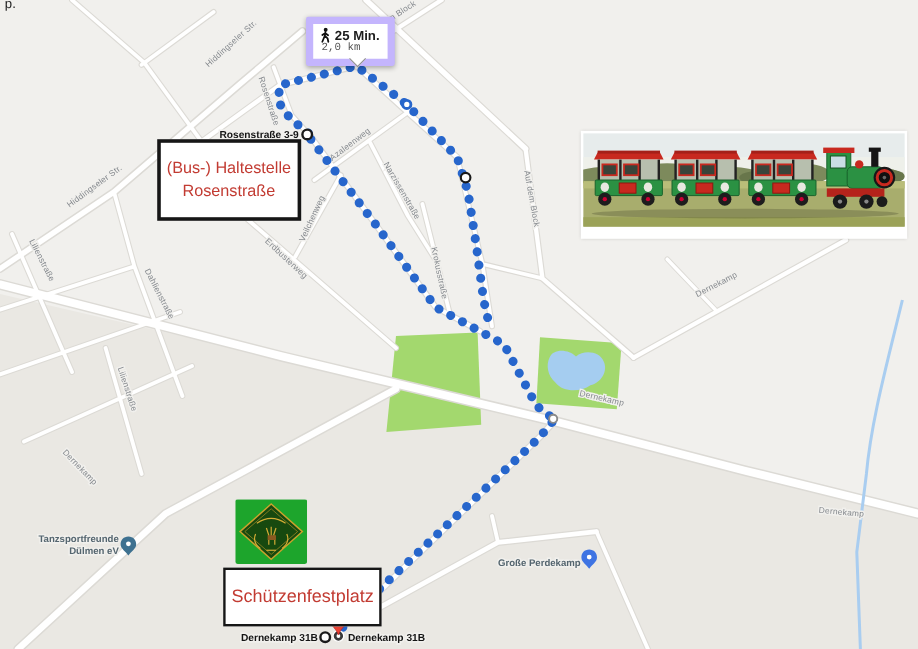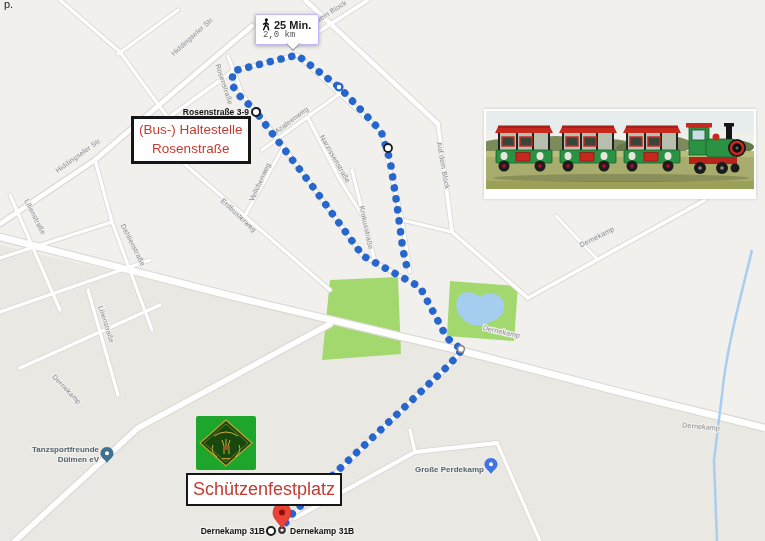--- a/index.html
+++ b/index.html
@@ -4,24 +4,24 @@
 <style>
   html,body{margin:0;padding:0;background:#ffffff;}
   #stage{position:relative;width:765px;height:541px;overflow:hidden;background:#ffffff;
          font-family:"Liberation Sans",sans-serif;}
   svg text{font-family:"Liberation Sans",sans-serif;}
   .street{font-size:7px;fill:#84888d;letter-spacing:.2px;text-anchor:middle;
           stroke:#f1f0ed;stroke-width:2.4px;paint-order:stroke;}
   .poi{font-size:8px;font-weight:bold;fill:#54656f;stroke:#f1f0ed;stroke-width:2.4px;paint-order:stroke;}
   .addr{font-size:8.5px;font-weight:bold;fill:#141414;stroke:#f1f0ed;stroke-width:2.6px;paint-order:stroke;}
   .callout{position:absolute;background:#ffffff;border:3px solid #161616;color:#c23b32;
-           text-align:center;line-height:1.4;padding:2px 5px;white-space:nowrap;}
+           text-align:center;line-height:1.4;padding:12px 5px;white-space:nowrap;}
   #callout-bus{left:131px;top:116px;font-size:13.5px;}
-  #callout-fest{left:186px;top:473px;font-size:18px;border-width:2.5px;}
-  #route-bubble{position:absolute;left:255px;top:14px;background:#fff;border:1px solid #c4b5fd;
+  #callout-fest{left:186px;top:473px;font-size:15px;border-width:2.5px;}
+  #route-bubble{position:absolute;left:255px;top:14px;background:#fff;border:6px solid #c4b5fd;
                 border-radius:2px;box-shadow:0 1px 4px rgba(0,0,0,.30);padding:3px 7px 3px 5px;z-index:5;}
   #route-bubble .row1{display:flex;align-items:center;gap:3px;font-size:11px;font-weight:bold;color:#1c1c1c;}
   #route-bubble .row2{font-size:9px;color:#555;margin:0 0 0 2px;line-height:1.1;font-family:Liberation Mono, monospace;}
   #bubble-caret{position:absolute;left:32px;bottom:-5.5px;width:9px;height:9px;background:#fff;
                 transform:rotate(45deg);border-right:1px solid #8f8f8f;border-bottom:1px solid #8f8f8f;}
   #stray{position:absolute;left:4px;top:-2px;font-size:11px;color:#222;}
   #photo-box{position:absolute;left:484px;top:109px;width:272px;height:90px;background:#fff;
              box-shadow:0 0 3px rgba(0,0,0,.18);padding:2px;box-sizing:border-box;}
   #emblem-box{position:absolute;left:196px;top:416px;width:60px;height:54px;border-radius:2px;overflow:hidden;}
 </style>

